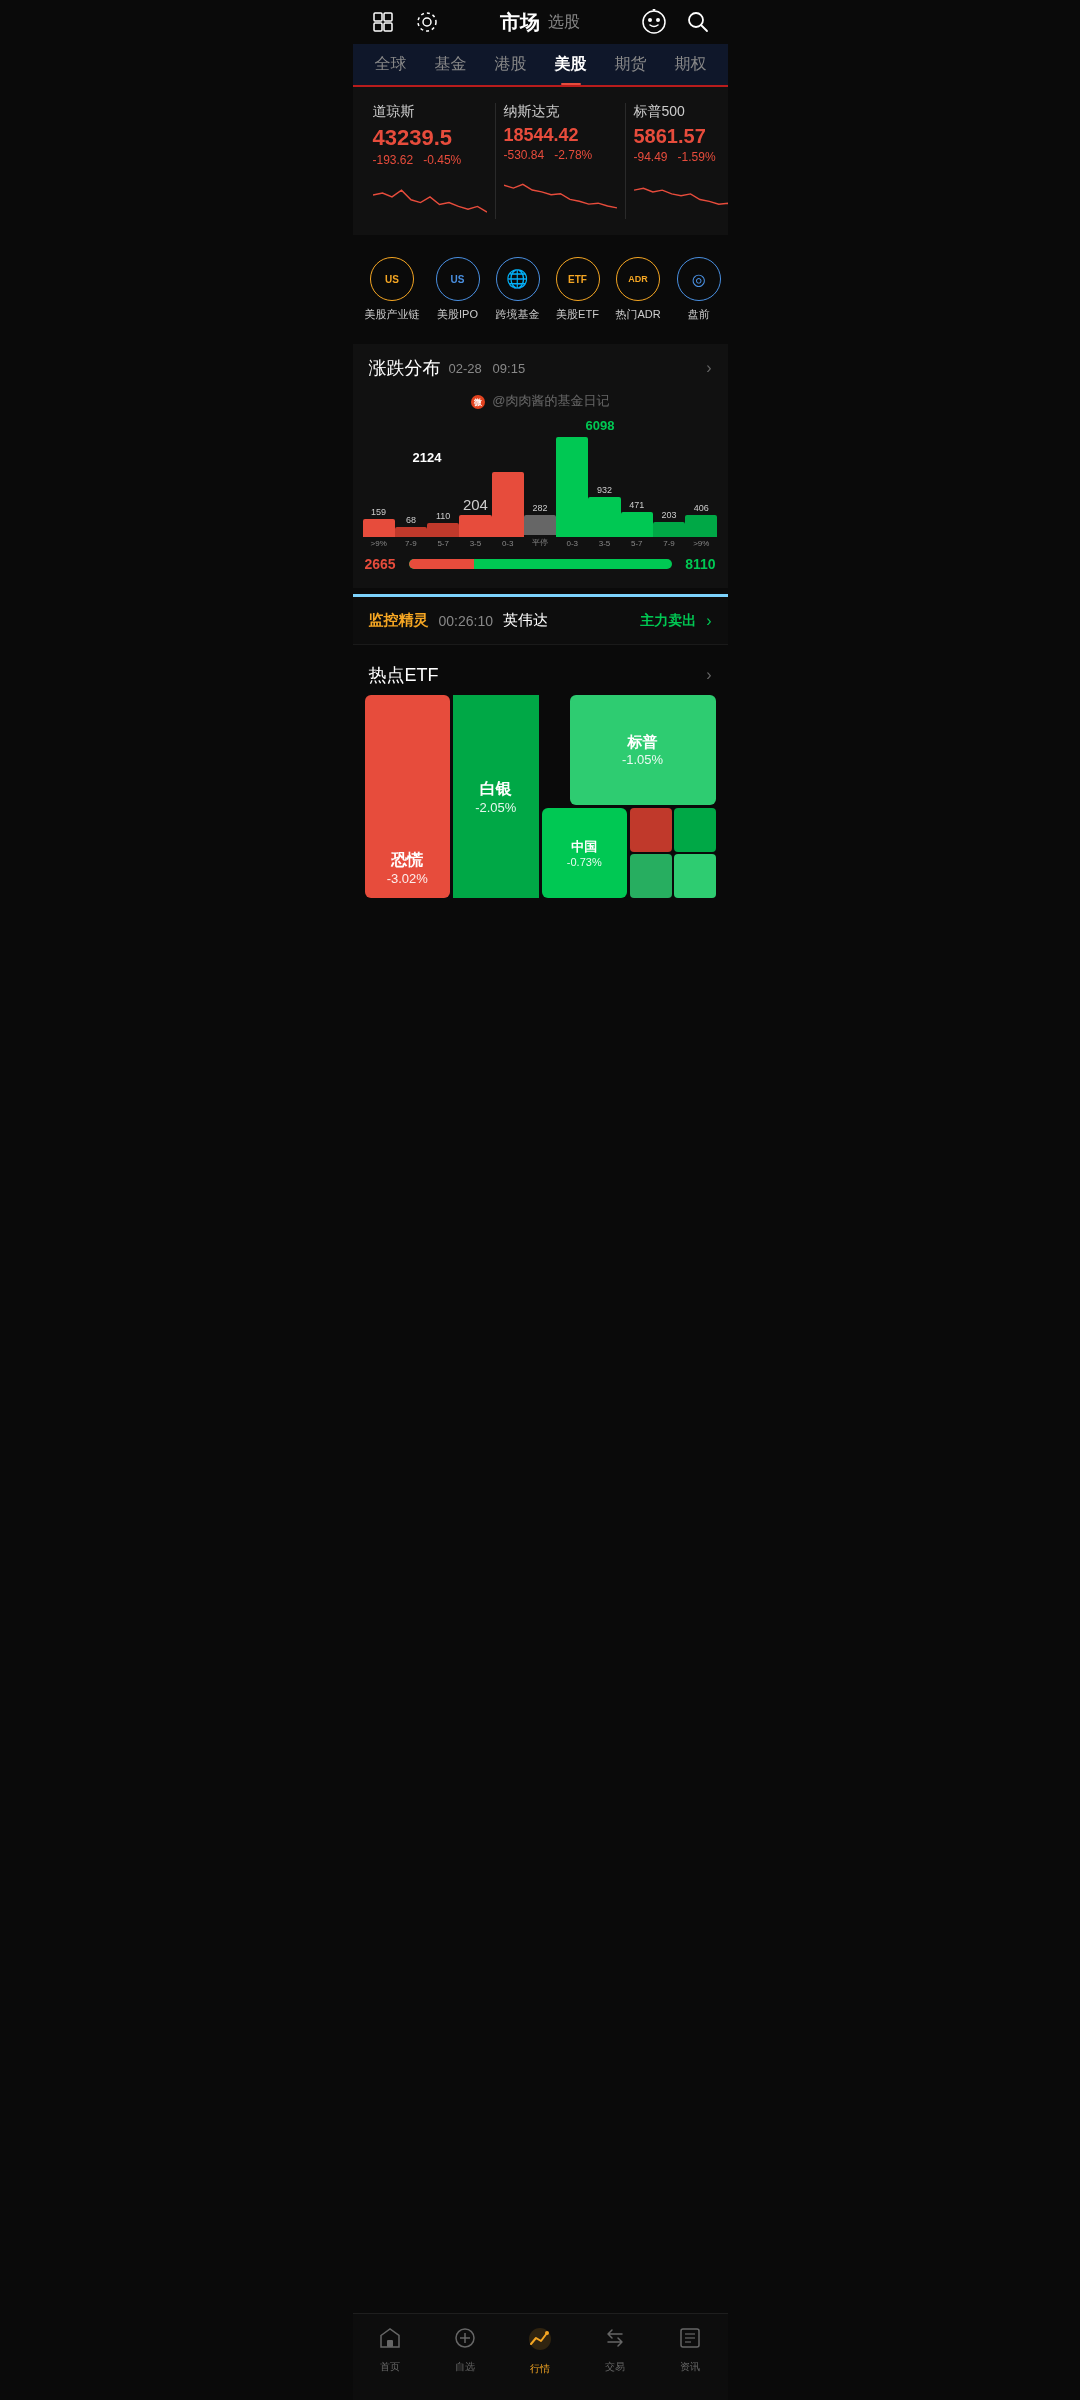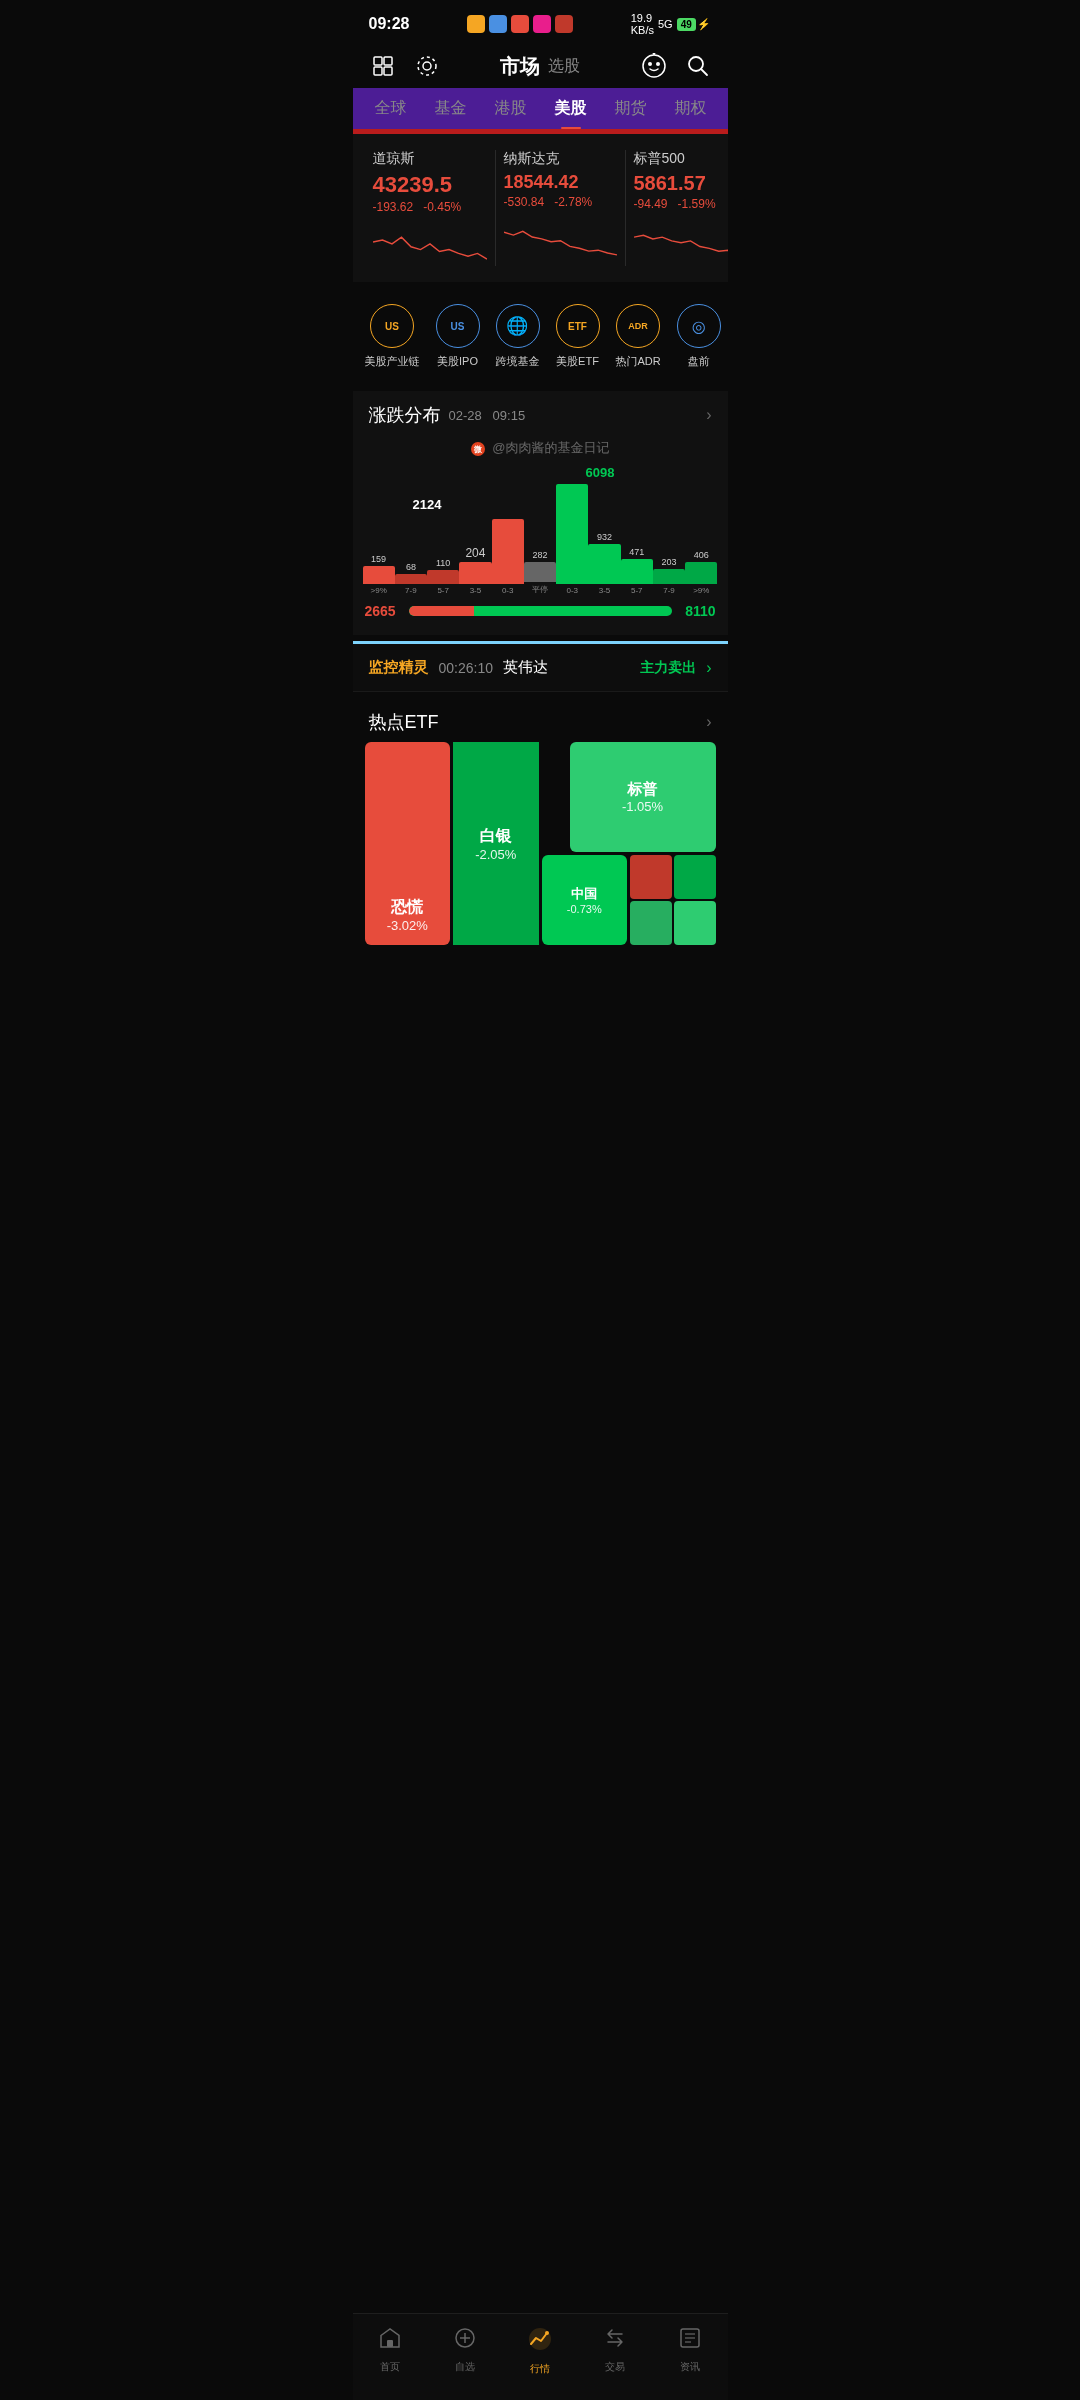--- a/index.html
+++ b/index.html
@@ -110,22 +110,22 @@
       color: #fff;
       font-size: 18px;
       cursor: pointer;
     }
 
     
     .nav-tabs {
       display: flex;
       overflow-x: auto;
       padding: 0 8px;
-      background: #4c1d95;
-      border-bottom: 5px solid #b91c1c;
+      background: #0f172a;
+      border-bottom: 2px solid #b91c1c;
       scrollbar-width: none;
     }
     .nav-tabs::-webkit-scrollbar { display: none; }
     .nav-tab {
       flex-shrink: 0;
       padding: 10px 14px;
       font-size: 16px;
       color: #888;
       cursor: pointer;
       position: relative;
@@ -366,38 +366,20 @@
 
     .main-content {
       padding-bottom: 80px;
     }
   </style>
 </head>
 <body>
 
 <div class="main-content">
 
-  <div class="status-bar">
-    <span class="status-time">09:28</span>
-    <div class="status-app-icons">
-      <div class="app-icon yellow"></div>
-      <div class="app-icon blue"></div>
-      <div class="app-icon red"></div>
-      <div class="app-icon pink"></div>
-      <div class="app-icon dark-red"></div>
-    </div>
-    <div class="status-icons">
-      <span>19.9<br>KB/s</span>
-      <span>5G</span>
-      <div class="battery-container">
-        <span class="battery">49</span>
-        <span>⚡</span>
-      </div>
-    </div>
-  </div>
 
   <div class="header">
     <div class="header-left">
       <div class="icon-btn">
         <svg width="22" height="22" viewBox="0 0 22 22" fill="none">
           <rect x="2" y="2" width="8" height="8" rx="1" stroke="#fff" stroke-width="1.5"></rect>
           <rect x="12" y="2" width="8" height="8" rx="1" stroke="#fff" stroke-width="1.5"></rect>
           <rect x="2" y="12" width="8" height="8" rx="1" stroke="#fff" stroke-width="1.5"></rect>
           <rect x="12" y="12" width="8" height="8" rx="1" stroke="#fff" stroke-width="1.5"></rect>
         </svg>
@@ -557,21 +539,21 @@
           <span style="font-size:8px;color:#888;margin-top:2px;">7-9</span>
         </div>
 
         <div style="display:flex;flex-direction:column;align-items:center;flex:1;">
           <span style="font-size:9px;color:#ccc;margin-bottom:2px;">110</span>
           <div style="width:100%;height:14px;background:#c0392b;border-radius:2px 2px 0 0;"></div>
           <span style="font-size:8px;color:#888;margin-top:2px;">5-7</span>
         </div>
 
         <div style="display:flex;flex-direction:column;align-items:center;flex:1;">
-          <span style="font-size:12px;color:#ccc;margin-bottom:2px;">204</span>
+          <span style="font-size:15px;color:#ccc;margin-bottom:2px;">204</span>
           <div style="width:100%;height:22px;background:#e74c3c;border-radius:2px 2px 0 0;"></div>
           <span style="font-size:8px;color:#888;margin-top:2px;">3-5</span>
         </div>
 
         <div style="display:flex;flex-direction:column;align-items:center;flex:1;">
           <div style="width:100%;height:65px;background:#e74c3c;border-radius:2px 2px 0 0;"></div>
           <span style="font-size:8px;color:#888;margin-top:2px;">0-3</span>
         </div>
 
         <div style="display:flex;flex-direction:column;align-items:center;flex:1;">

